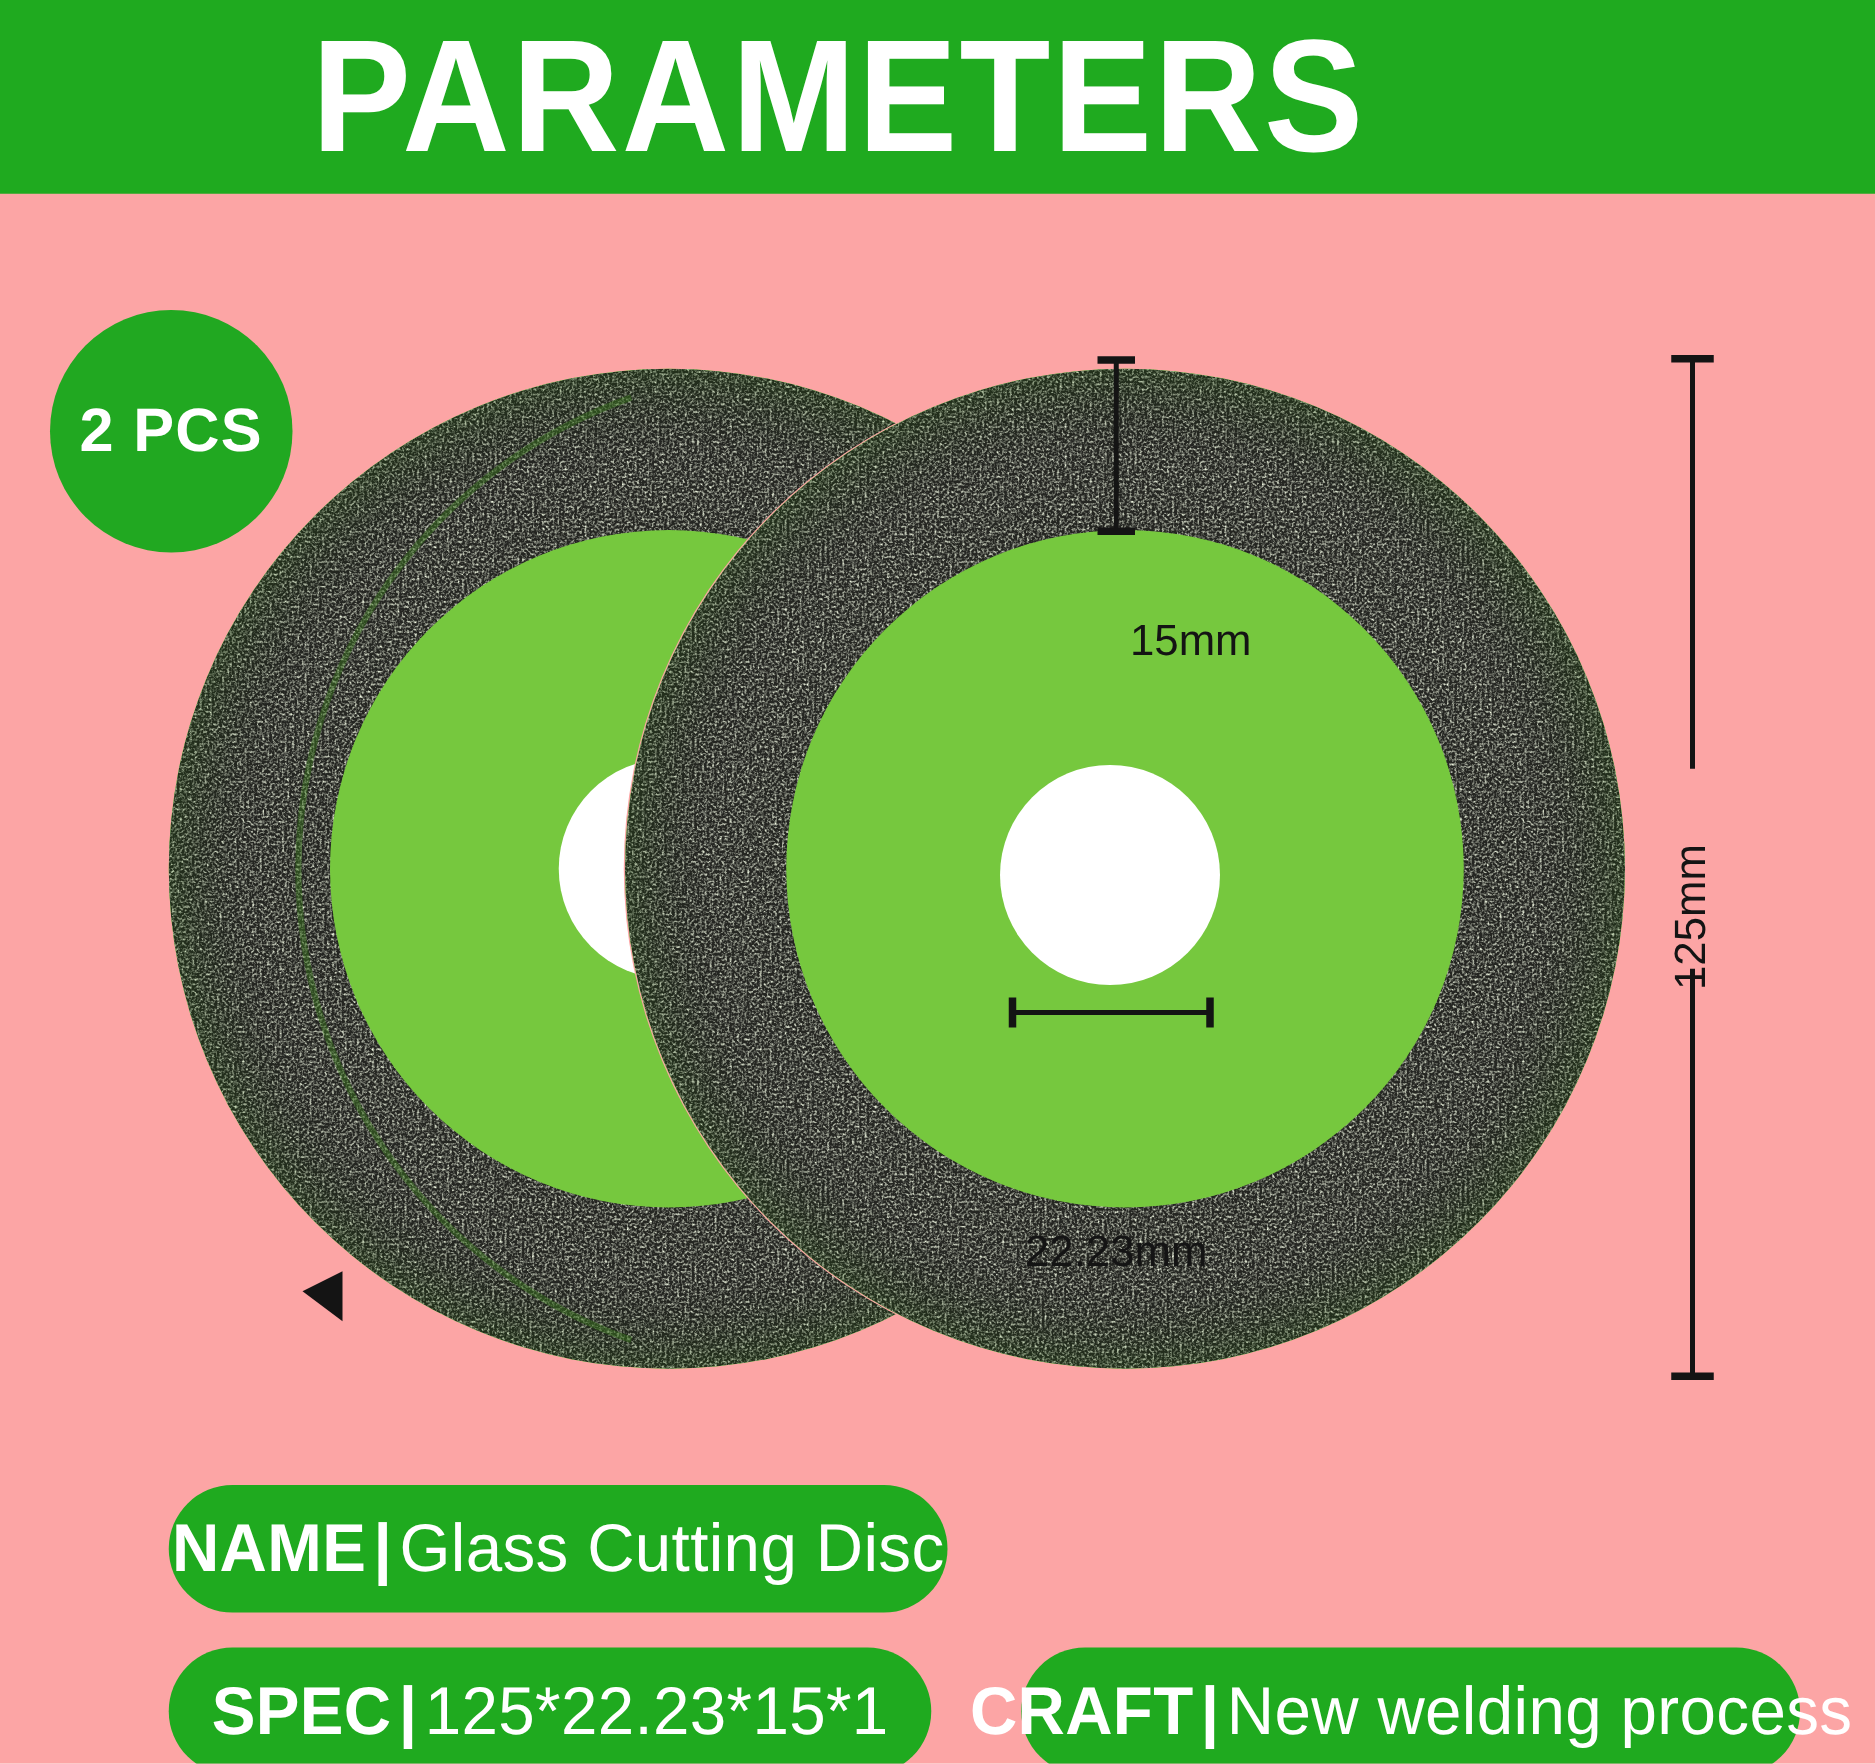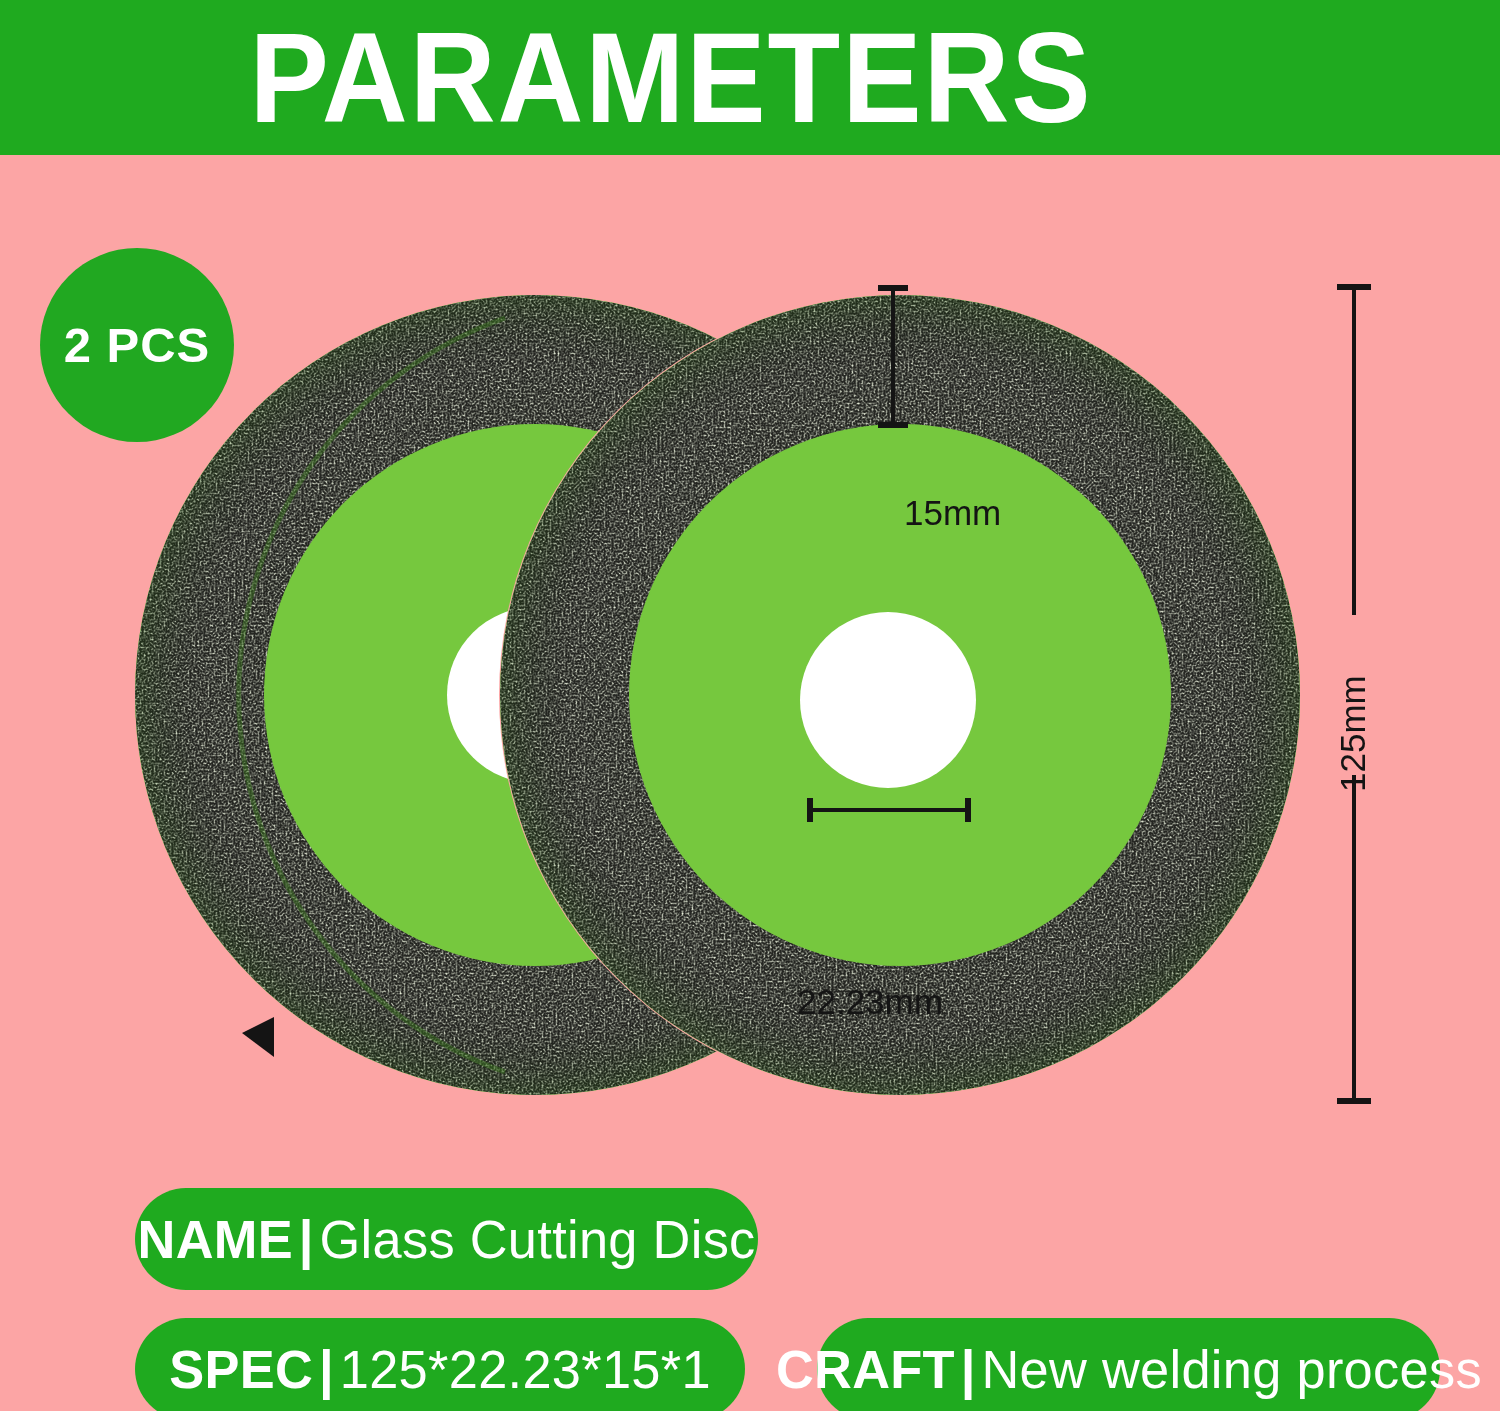--- a/index.html
+++ b/index.html
@@ -93,21 +93,21 @@
     color: #141414;
     font-family: "Liberation Sans", sans-serif;
     white-space: nowrap;
   }
   #anno-rim-label {
     left: 884px;
     top: 338px;
     font-size: 35px;
   }
   #anno-bore-label {
-    left: 777px;
+    left: 800px;
     top: 827px;
     font-size: 35px;
   }
   #anno-diameter-label {
     left: 1313px;
     top: 637px;
     font-size: 35px;
     transform: rotate(-90deg);
     transform-origin: left top;
     text-align: left;

